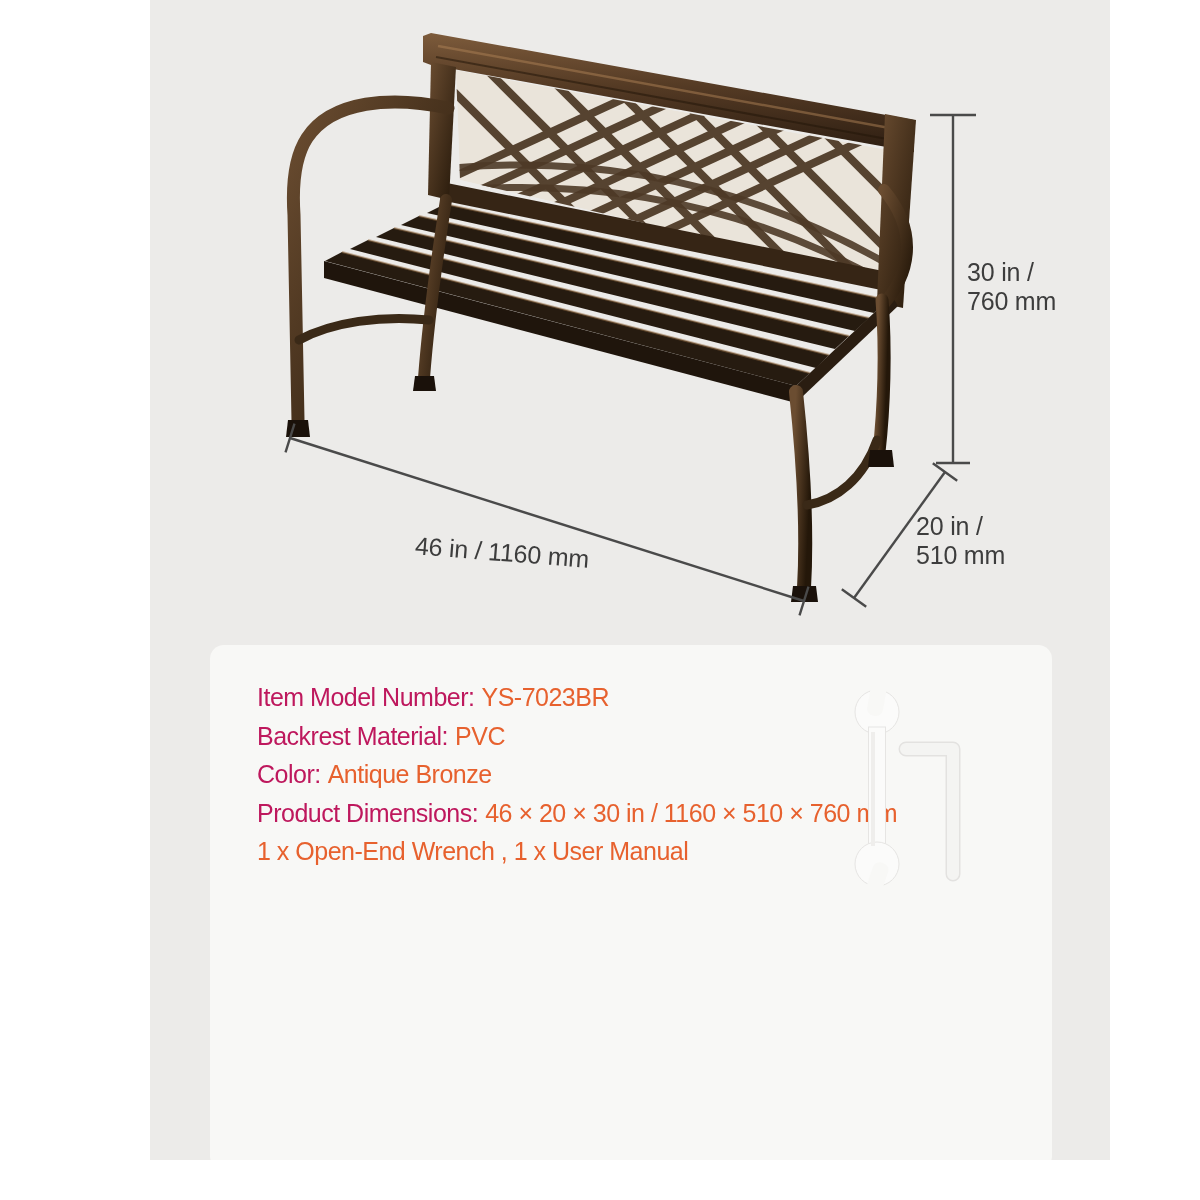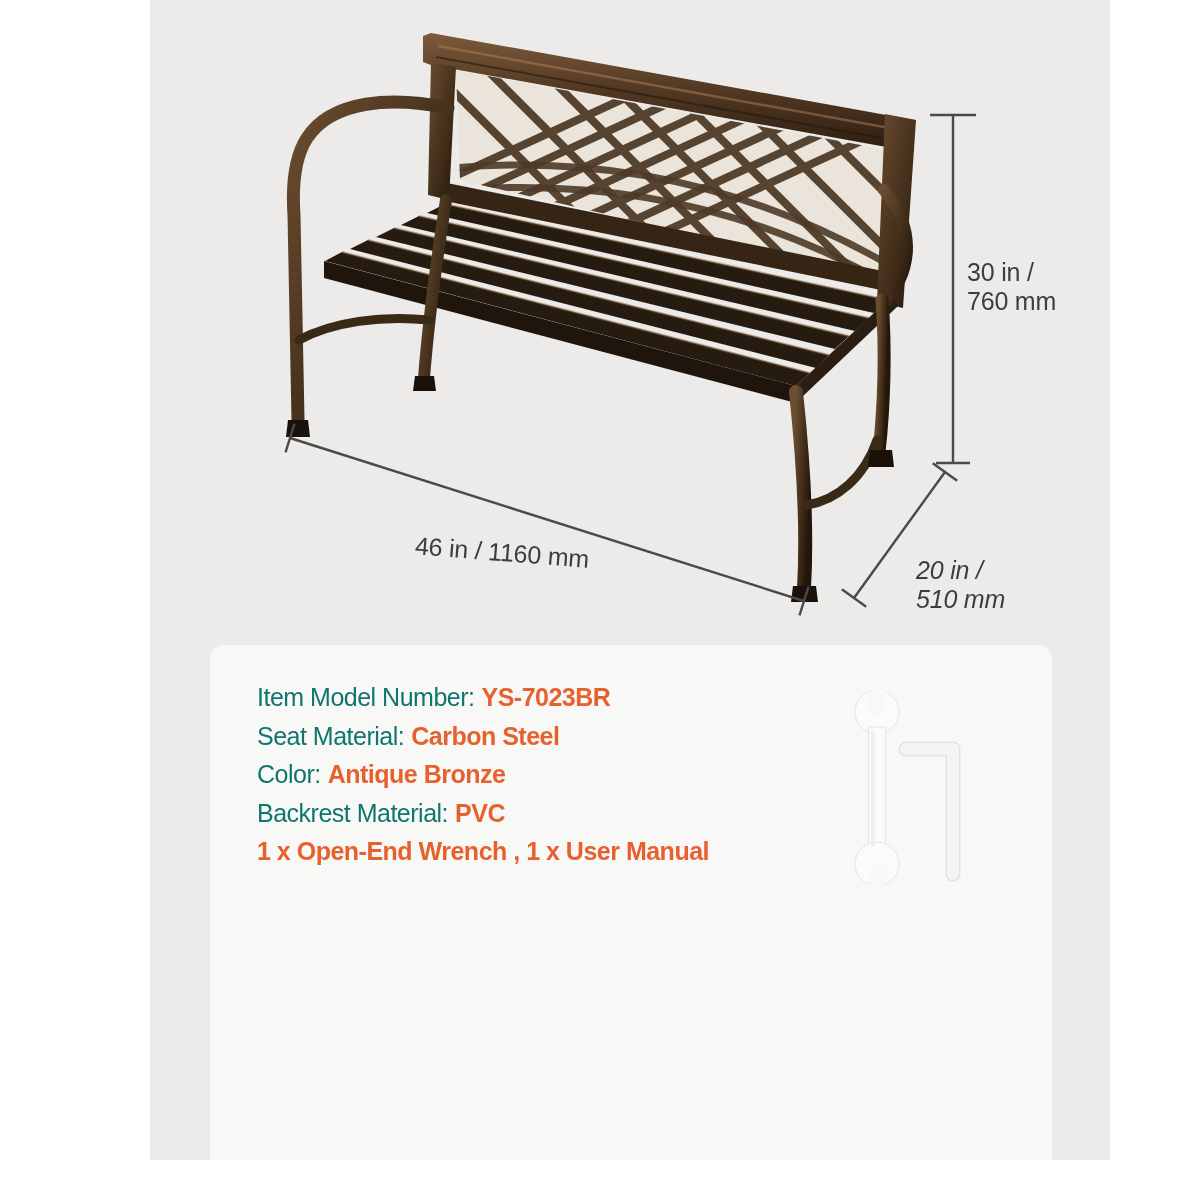--- a/index.html
+++ b/index.html
@@ -30,22 +30,22 @@
     position:absolute; left:178px; top:645px; width:842px; height:525px;
     background:#F8F8F6; border-radius:14px;
   }
   .spec-rows{
     position:absolute; left:47px; top:33px; right:20px;
   }
   .spec-row{
     height:38.6px; line-height:38.6px; font-size:25px; letter-spacing:-0.5px;
     white-space:nowrap; color:#2F2F2F;
   }
-  .spec-row .label{ font-weight:400; color:#0f766e; }
-  .spec-row .value{ font-weight:700; color:#E7612E; margin-left:7px; }
+  .spec-row .label{ font-weight:400; color:#be185d; }
+  .spec-row .value{ font-weight:400; color:#E7612E; margin-left:7px; }
   .spec-row .label:empty + .value{ margin-left:0; }
 
   .tools-svg{ position:absolute; left:637px; top:37px; }
 </style>
 </head>
 <body>
 
 <div class="canvas">
 
   <div class="gray-area"></div>
@@ -155,31 +155,31 @@
         <line x1="925.2" y1="480.8" x2="900.8" y2="463.2"></line>
       </g>
     </g>
   </svg>
 
   <div class="dim-label" style="left:935px; top:258px;">
     <div>30 in /</div>
     <div>760 mm</div>
   </div>
   <div class="dim-label rotated" style="left:370px; top:538px;">46 in / 1160 mm</div>
-  <div class="dim-label" style="left:884px; top:556px;font-style:italic;">
+  <div class="dim-label" style="left:884px; top:512px;">
     <div>20 in /</div>
     <div>510 mm</div>
   </div>
 
   <div class="spec-panel">
     <div class="spec-rows">
       <div class="spec-row"><span class="label">Item Model Number:</span><span class="value">YS-7023BR</span></div>
-      <div class="spec-row"><span class="label">Seat Material:</span><span class="value">Carbon Steel</span></div>
+      <div class="spec-row"><span class="label">Backrest Material:</span><span class="value">PVC</span></div>
       <div class="spec-row"><span class="label">Color:</span><span class="value">Antique Bronze</span></div>
-      <div class="spec-row"><span class="label">Backrest Material:</span><span class="value">PVC</span></div>
+      <div class="spec-row"><span class="label">Product Dimensions:</span><span class="value">46 × 20 × 30 in / 1160 × 510 × 760 mm</span></div>
       <div class="spec-row"><span class="label"></span><span class="value">1 x Open-End Wrench , 1 x User Manual</span></div>
     </div>
 
     <svg class="tools-svg" width="135" height="215" viewBox="0 0 135 215">
       <g>
         <circle cx="30" cy="30" r="22" fill="#FBFBFA" stroke="#E6E5E3" stroke-width="1"></circle>
         <rect x="21.5" y="45" width="17" height="124" fill="#FBFBFA" stroke="#E6E5E3" stroke-width="1"></rect>
         <circle cx="30" cy="182" r="22" fill="#FBFBFA" stroke="#E6E5E3" stroke-width="1"></circle>
         <rect x="22" y="2" width="16" height="32" rx="7" fill="#F8F8F6" transform="rotate(10 30 16)"></rect>
         <rect x="22" y="180" width="16" height="34" rx="7" fill="#F8F8F6" transform="rotate(18 30 198)"></rect>

